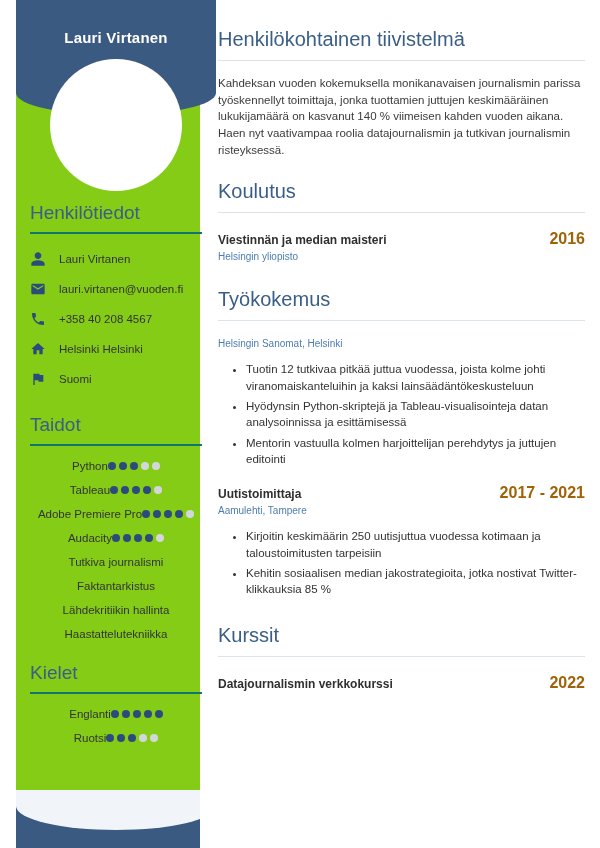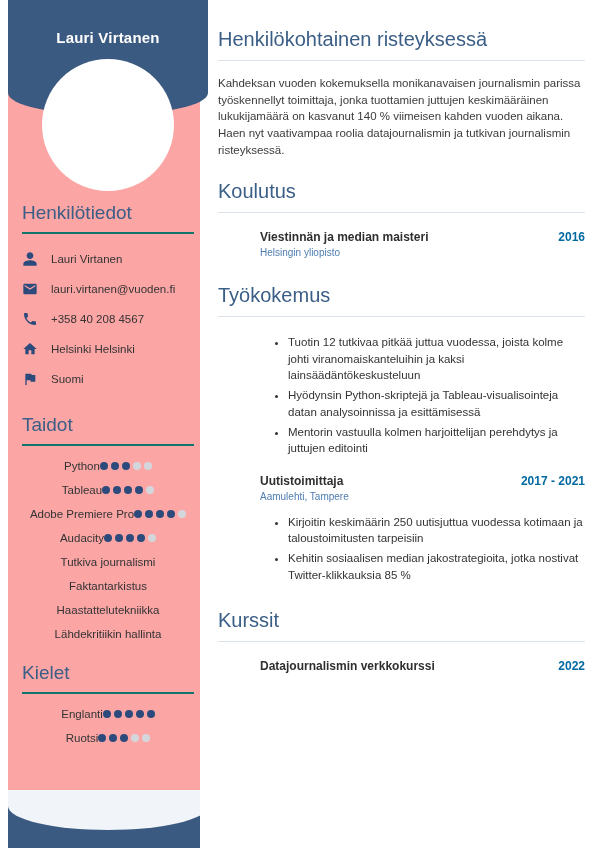--- a/index.html
+++ b/index.html
@@ -1,20 +1,20 @@
 <!DOCTYPE html>
 <html><head>
 <meta charset="utf-8">
 <style>
   html,body{margin:0;padding:0;background:#fff;}
   .page{position:relative;width:600px;height:848px;background:#ffffff;overflow:hidden;
         font-family:"Liberation Sans",sans-serif;-webkit-font-smoothing:antialiased;}
 
   
-  .sidebar{position:absolute;left:8px;top:0;width:200px;height:848px;background:#fca5a5;}
+  .sidebar{position:absolute;left:16px;top:0;width:200px;height:848px;background:#84cc16;}
   .header-band{position:absolute;top:0;left:0;width:200px;height:115px;background:#3b5a81;
                border-radius:0 0 50% 50% / 0 0 22px 22px;z-index:1;}
   .name{text-align:center;padding-top:29px;color:#ffffff;font-weight:bold;font-size:15px;letter-spacing:.2px;}
   .avatar{position:absolute;top:59px;left:34px;width:132px;height:132px;border-radius:50%;background:#ffffff;z-index:2;}
   .footer-band{position:absolute;bottom:0;left:0;width:200px;height:58px;background:#3b5a81;}
   .footer-curve{position:absolute;bottom:18px;left:0;width:200px;height:40px;background:#f1f4f8;
                 border-radius:0 0 50% 50% / 0 0 24px 24px;}
   .side-inner{position:absolute;top:202px;left:14px;width:172px;z-index:3;}
   .side-heading{font-size:19px;color:#3a5e86;padding-bottom:8px;border-bottom:2px solid #0f766e;}
   .contact-list{margin-top:10px;}
@@ -35,24 +35,24 @@
 
   
   .main{position:absolute;left:200px;top:0;width:400px;height:848px;background:#ffffff;
         box-sizing:border-box;padding:0 15px 0 18px;}
   .main-heading{font-size:20px;color:#3a5e86;padding-bottom:9px;border-bottom:1px solid #dce2e9;}
   .mh-summary{margin-top:28px;}
   .mh-edu{margin-top:22px;}
   .mh-exp{margin-top:26px;}
   .mh-courses{margin-top:26px;}
   .summary-text{font-size:11.5px;color:#3b3b3b;line-height:1.45;margin-top:14px;}
-  .entry{margin-top:17px;margin-left:42px;}
+  .entry{margin-top:17px;}
   .entry-head{display:flex;justify-content:space-between;align-items:baseline;}
   .entry-title{font-size:12px;font-weight:bold;color:#2f2f2f;}
-  .entry-date{font-size:12px;font-weight:bold;color:#0369a1;white-space:nowrap;}
+  .entry-date{font-size:16px;font-weight:bold;color:#a16207;white-space:nowrap;}
   .entry-sub{font-size:10px;color:#4d7cb0;margin-top:3px;}
   .entry-bullets{margin:12px 0 0;padding-left:28px;}
   .entry-bullets li{font-size:11.5px;color:#333;line-height:1.42;margin-bottom:4px;}
 </style>
 </head>
 <body>
 
 <div class="page">
 
   <div class="sidebar">
@@ -154,25 +154,25 @@
           </div>
           <div class="skill-row">
             <span class="skill-name">Tutkiva journalismi</span>
             <span class="dots"></span>
           </div>
           <div class="skill-row">
             <span class="skill-name">Faktantarkistus</span>
             <span class="dots"></span>
           </div>
           <div class="skill-row">
+            <span class="skill-name">Lähdekritiikin hallinta</span>
+            <span class="dots"></span>
+          </div>
+          <div class="skill-row">
             <span class="skill-name">Haastattelutekniikka</span>
-            <span class="dots"></span>
-          </div>
-          <div class="skill-row">
-            <span class="skill-name">Lähdekritiikin hallinta</span>
             <span class="dots"></span>
           </div>
         </div>
       </div>
 
       <div class="lang-block">
         <div class="side-heading">Kielet</div>
         <div class="rows">
           <div class="skill-row">
             <span class="skill-name">Englanti</span>
@@ -195,35 +195,36 @@
               </span>
           </div>
         </div>
       </div>
 
     </div>
   </div>
 
   <div class="main">
 
-    <div class="main-heading mh-summary">Henkilökohtainen risteyksessä</div>
+    <div class="main-heading mh-summary">Henkilökohtainen tiivistelmä</div>
     <div class="summary-text">Kahdeksan vuoden kokemuksella monikanavaisen journalismin parissa työskennellyt toimittaja, jonka tuottamien juttujen keskimääräinen lukukijamäärä on kasvanut 140 % viimeisen kahden vuoden aikana. Haen nyt vaativampaa roolia datajournalismin ja tutkivan journalismin risteyksessä.</div>
 
     <div class="main-heading mh-edu">Koulutus</div>
     <div class="entry">
       <div class="entry-head">
         <span class="entry-title">Viestinnän ja median maisteri</span>
         <span class="entry-date">2016</span>
       </div>
       <div class="entry-sub">Helsingin yliopisto</div>
     </div>
 
     <div class="main-heading mh-exp">Työkokemus</div>
 
     <div class="entry">
+      <div class="entry-sub">Helsingin Sanomat, Helsinki</div>
       <ul class="entry-bullets">
         <li>Tuotin 12 tutkivaa pitkää juttua vuodessa, joista kolme johti viranomaiskanteluihin ja kaksi lainsäädäntökeskusteluun</li>
         <li>Hyödynsin Python-skriptejä ja Tableau-visualisointeja datan analysoinnissa ja esittämisessä</li>
         <li>Mentorin vastuulla kolmen harjoittelijan perehdytys ja juttujen editointi</li>
       </ul>
     </div>
 
     <div class="entry">
       <div class="entry-head">
         <span class="entry-title">Uutistoimittaja</span>

